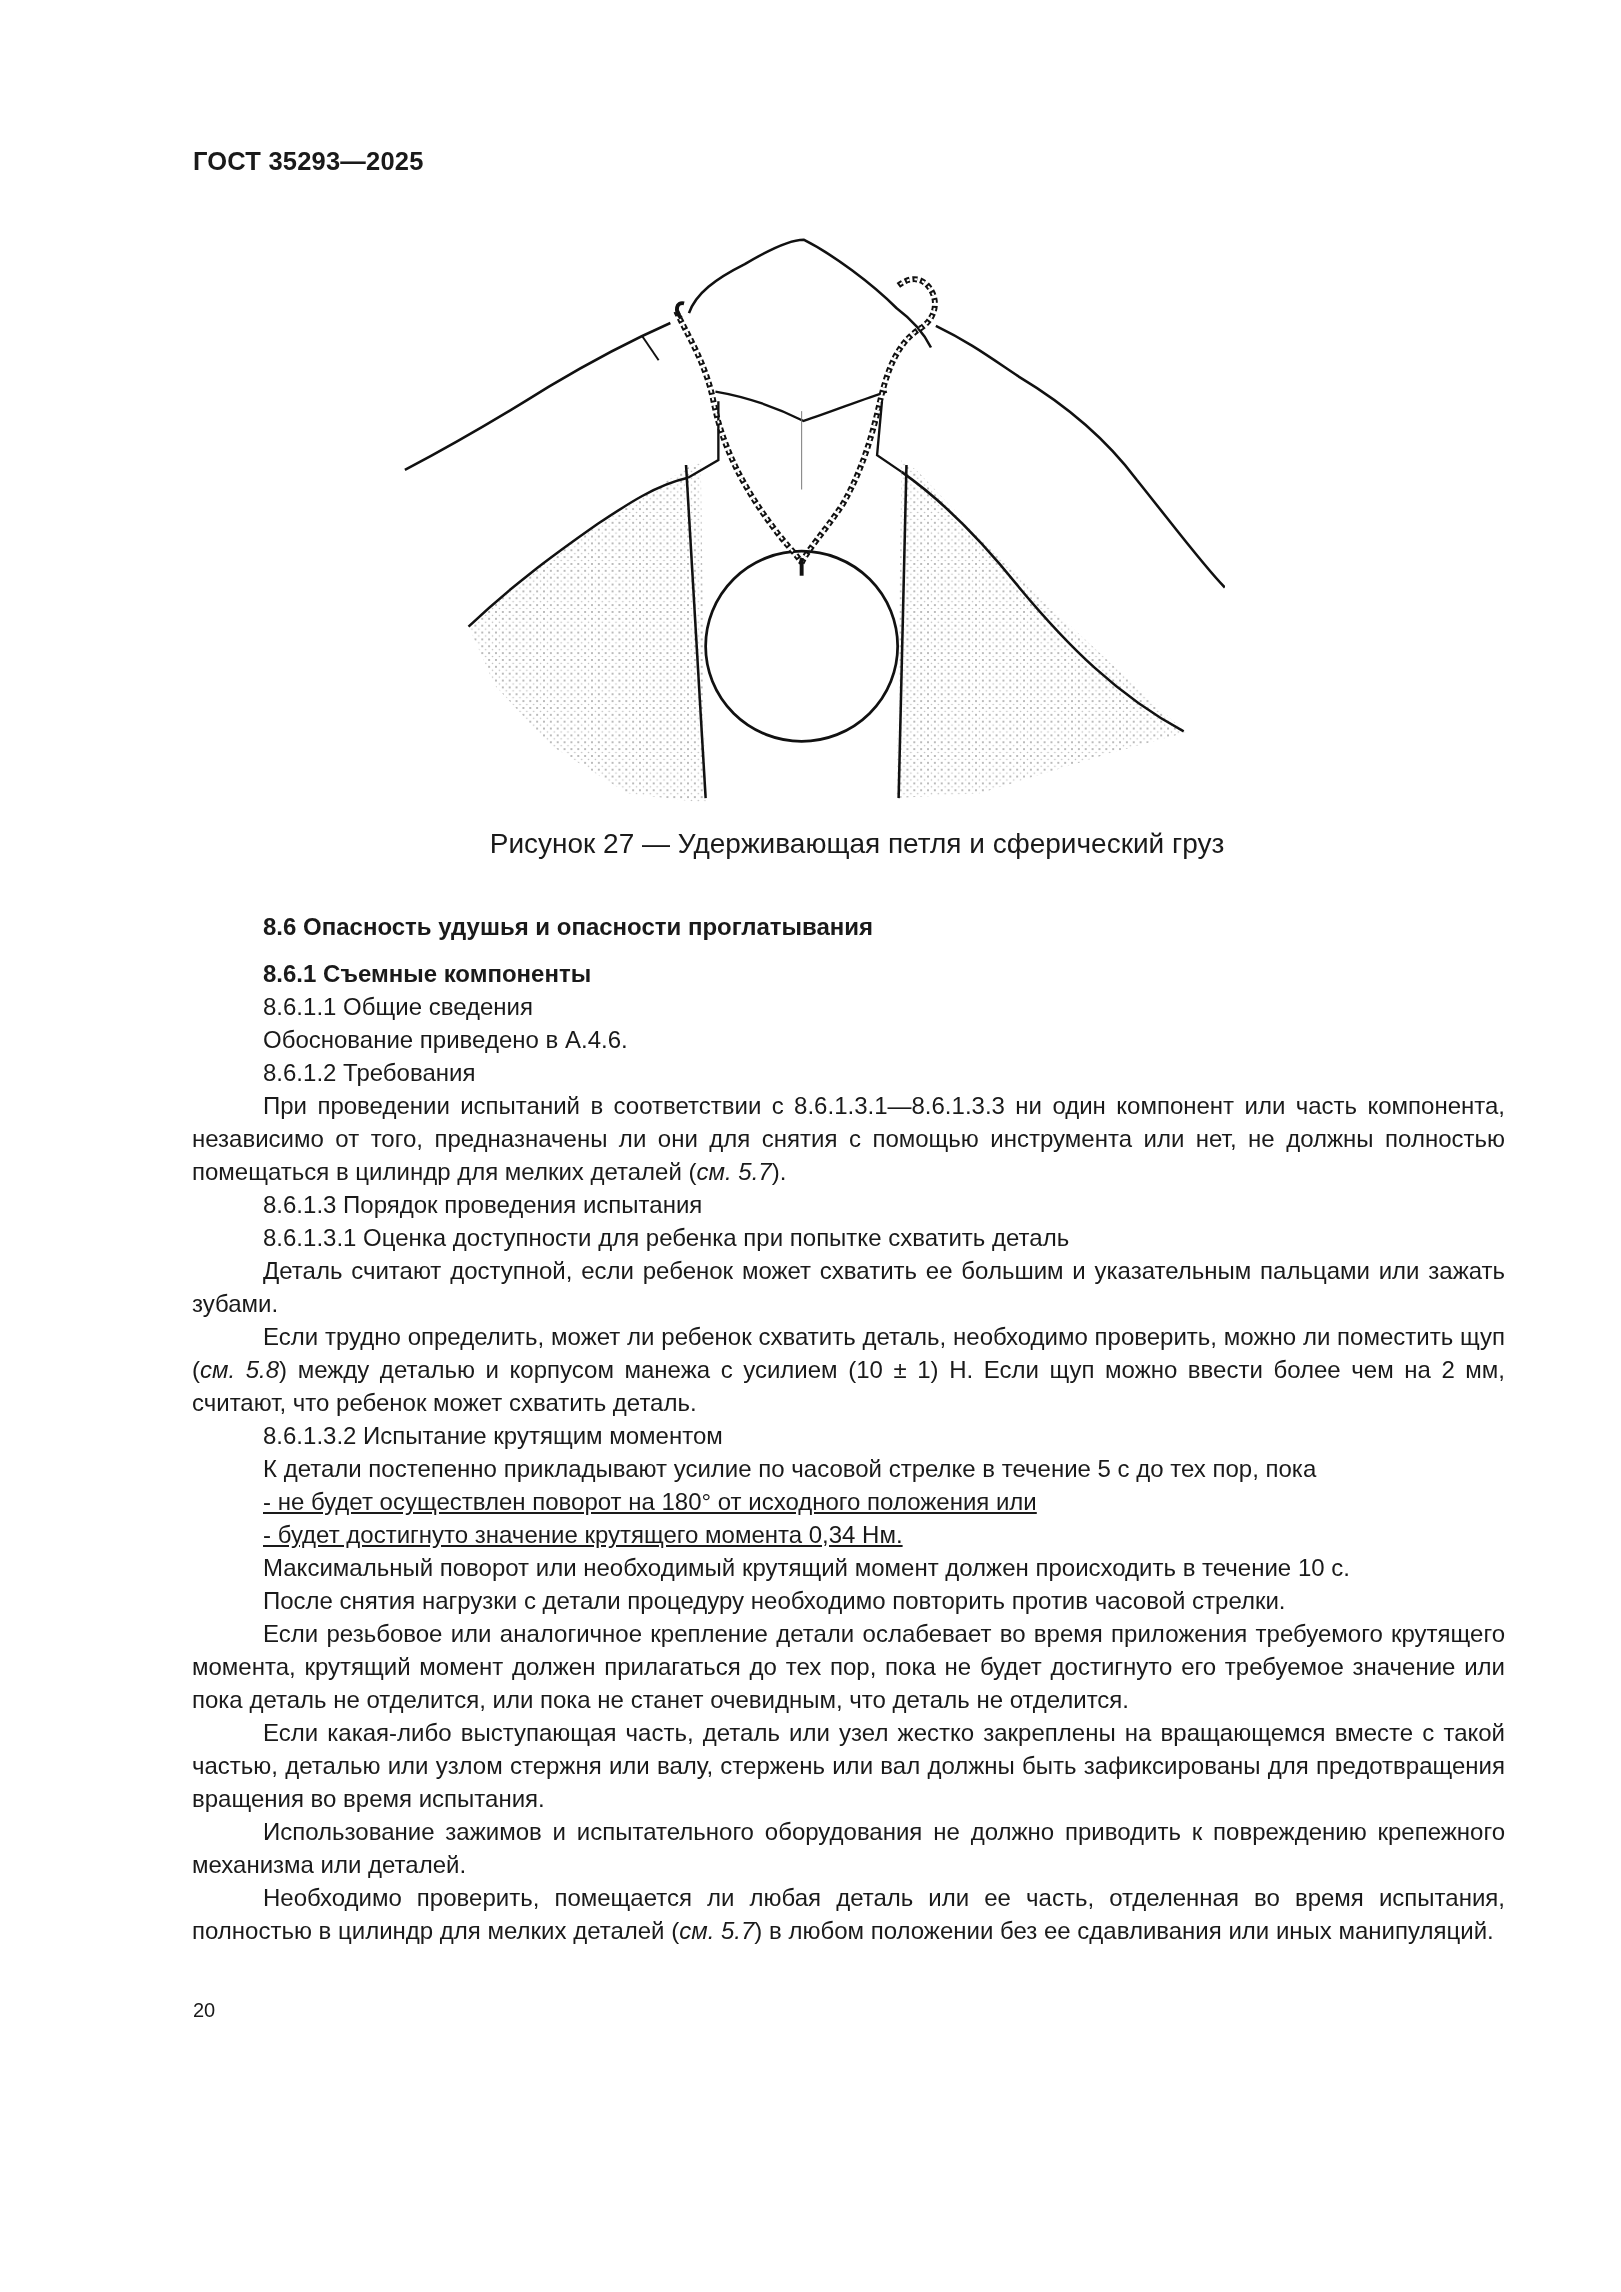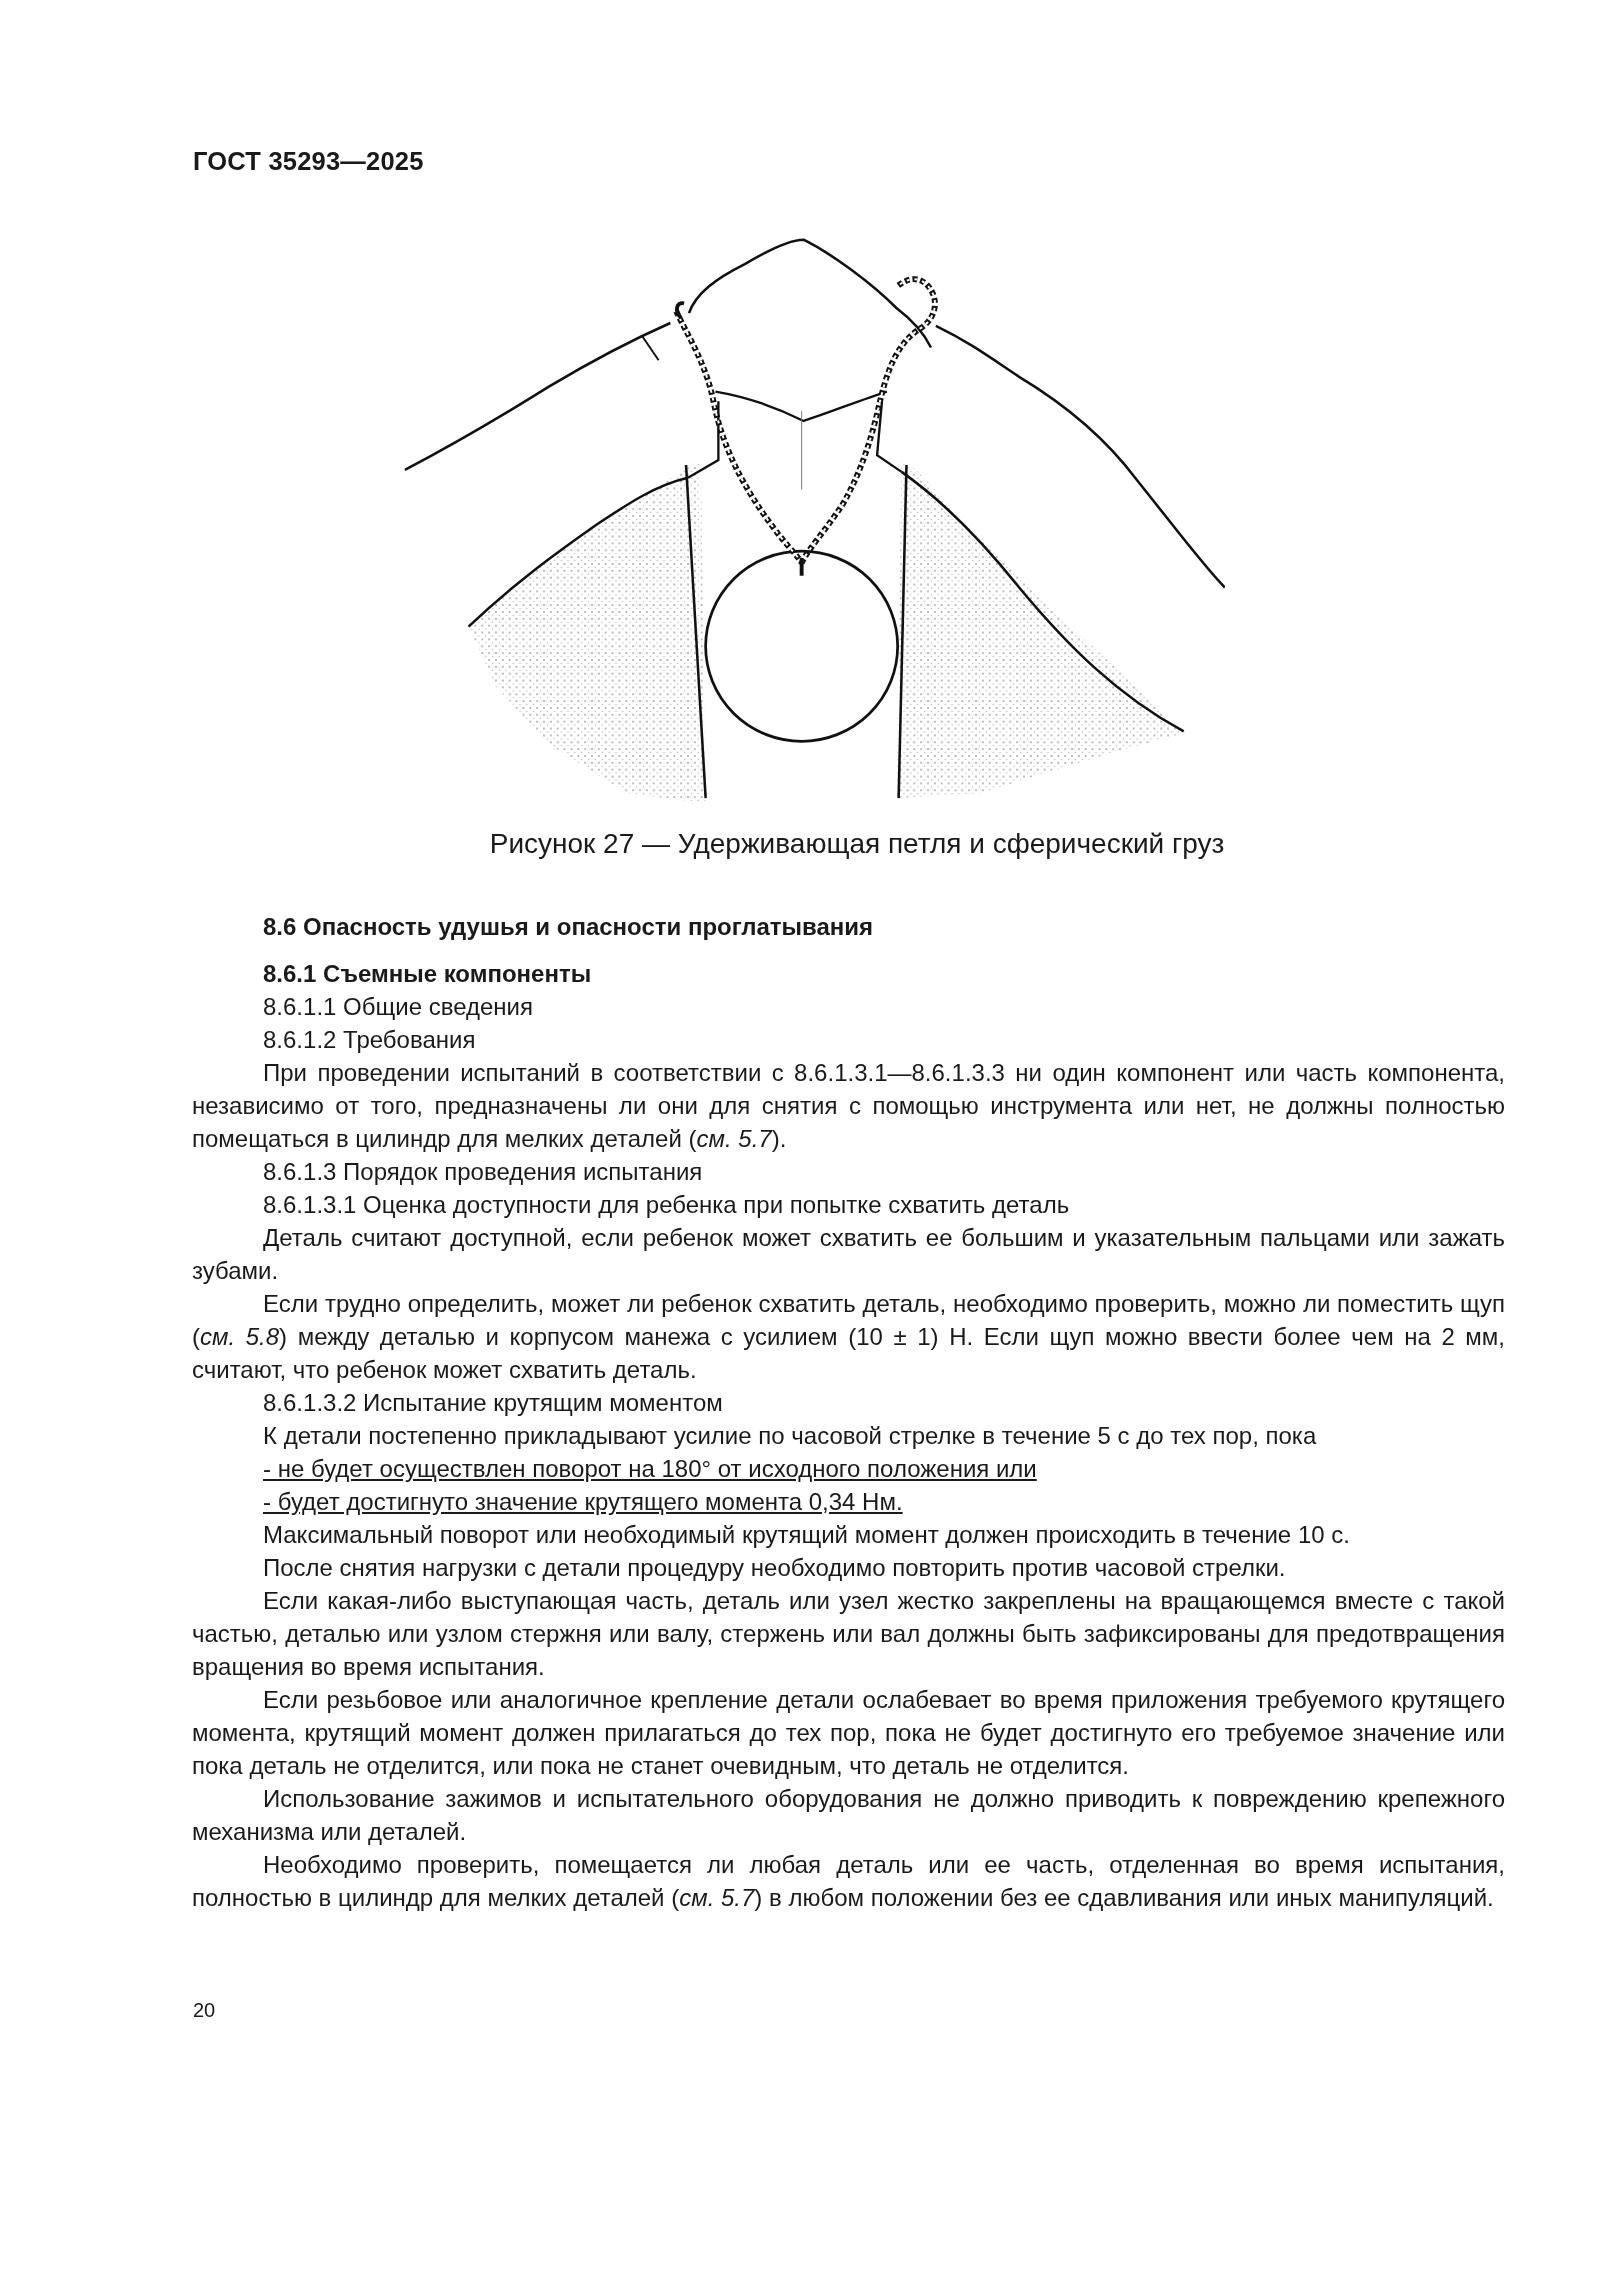--- a/index.html
+++ b/index.html
@@ -70,32 +70,33 @@
     <line x1="818" y1="570" x2="818" y2="588" stroke="#111" stroke-width="4"></line>
   </svg>
 </div>
 
 <div class="caption">Рисунок 27 — Удерживающая петля и сферический груз</div>
 
 <div class="body">
   <p class="h1">8.6 Опасность удушья и опасности проглатывания</p>
   <p class="h2">8.6.1 Съемные компоненты</p>
   <p>8.6.1.1 Общие сведения</p>
+  <p>Обоснование приведено в А.4.6.</p>
   <p>8.6.1.2 Требования</p>
   <p><span>При проведении испытаний в соответствии с 8.6.1.3.1—8.6.1.3.3 ни один компонент или часть компонента, независимо от того, предназначены ли они для снятия с помощью инструмента или нет, не должны полностью помещаться в цилиндр для мелких деталей (</span><em>см. 5.7</em><span>).</span></p>
   <p>8.6.1.3 Порядок проведения испытания</p>
   <p>8.6.1.3.1 Оценка доступности для ребенка при попытке схватить деталь</p>
   <p>Деталь считают доступной, если ребенок может схватить ее большим и указательным пальцами или зажать зубами.</p>
   <p><span>Если трудно определить, может ли ребенок схватить деталь, необходимо проверить, можно ли поместить щуп (</span><em>см. 5.8</em><span>) между деталью и корпусом манежа с усилием (10 ± 1) Н. Если щуп можно ввести более чем на 2 мм, считают, что ребенок может схватить деталь.</span></p>
   <p>8.6.1.3.2 Испытание крутящим моментом</p>
   <p>К детали постепенно прикладывают усилие по часовой стрелке в течение 5 с до тех пор, пока</p>
   <p class="bullet">-  не будет осуществлен поворот на 180° от исходного положения или</p>
   <p class="bullet">-  будет достигнуто значение крутящего момента 0,34 Нм.</p>
   <p>Максимальный поворот или необходимый крутящий момент должен происходить в течение 10 с.</p>
   <p>После снятия нагрузки с детали процедуру необходимо повторить против часовой стрелки.</p>
+  <p>Если резьбовое или аналогичное крепление детали ослабевает во время приложения требуемого крутящего момента, крутящий момент должен прилагаться до тех пор, пока не будет достигнуто его требуемое значение или пока деталь не отделится, или пока не станет очевидным, что деталь не отделится.</p>
   <p>Если какая-либо выступающая часть, деталь или узел жестко закреплены на вращающемся вместе с такой частью, деталью или узлом стержня или валу, стержень или вал должны быть зафиксированы для предотвращения вращения во время испытания.</p>
-  <p>Если резьбовое или аналогичное крепление детали ослабевает во время приложения требуемого крутящего момента, крутящий момент должен прилагаться до тех пор, пока не будет достигнуто его требуемое значение или пока деталь не отделится, или пока не станет очевидным, что деталь не отделится.</p>
   <p>Использование зажимов и испытательного оборудования не должно приводить к повреждению крепежного механизма или деталей.</p>
   <p><span>Необходимо проверить, помещается ли любая деталь или ее часть, отделенная во время испытания, полностью в цилиндр для мелких деталей (</span><em>см. 5.7</em><span>) в любом положении без ее сдавливания или иных манипуляций.</span></p>
 </div>
 
 <div class="page-number">20</div>
 
 
 </body></html>

